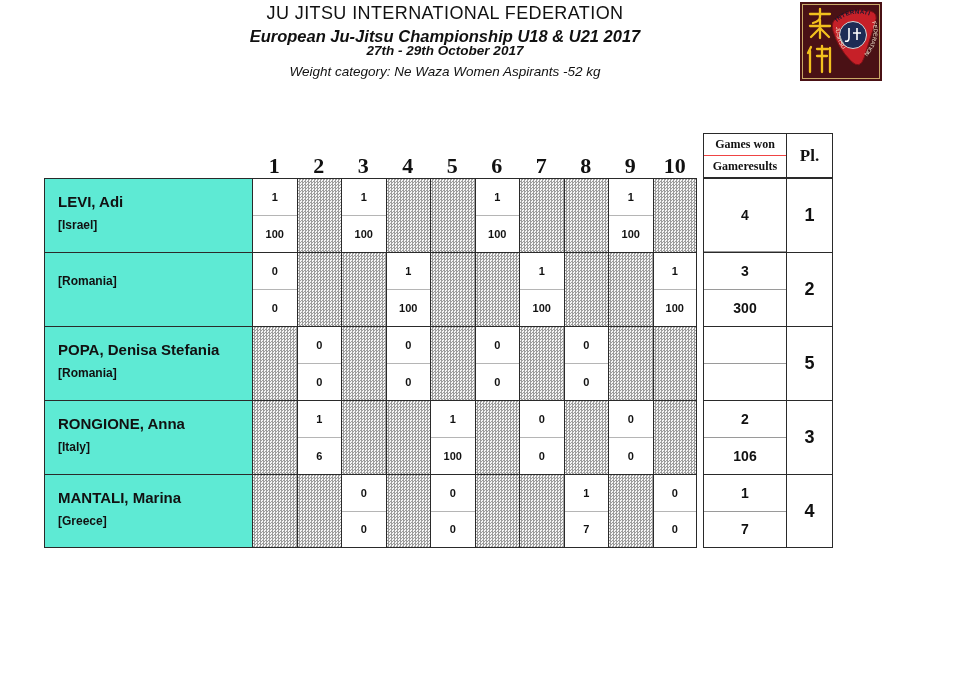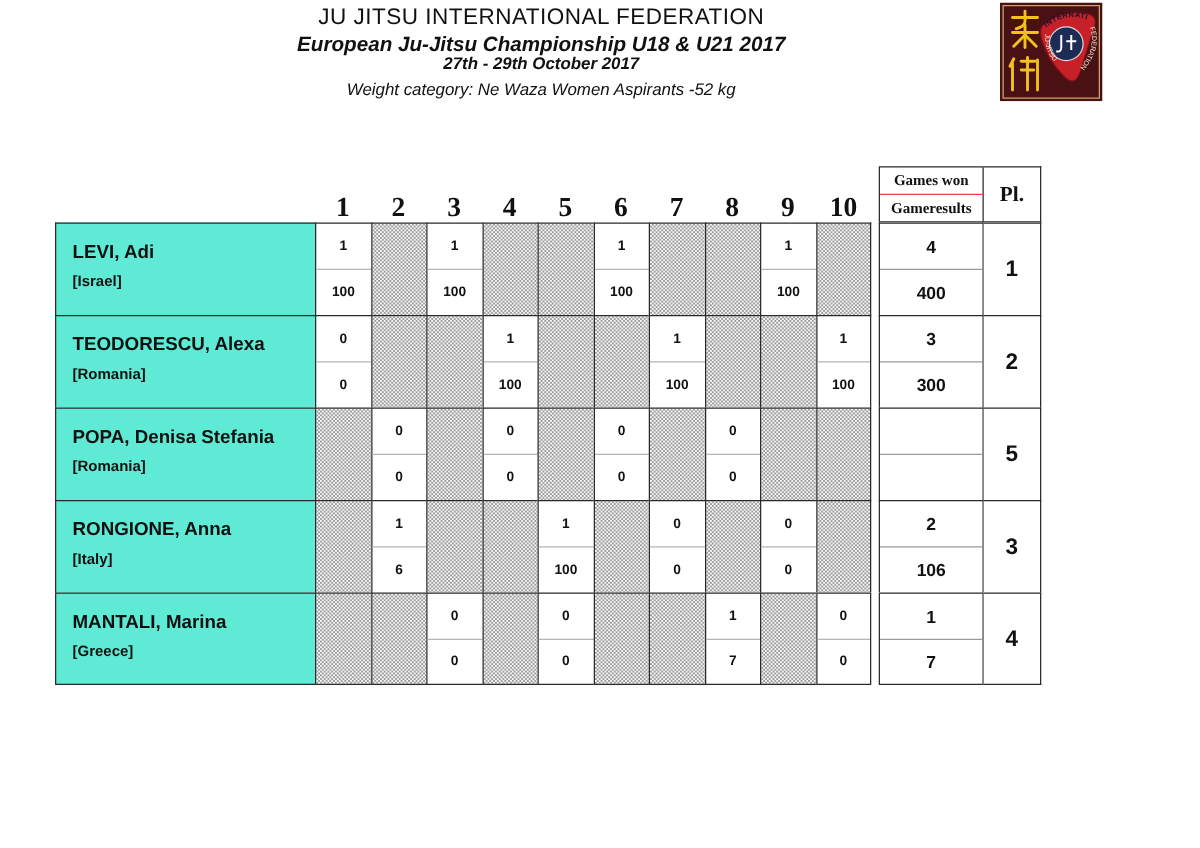--- a/index.html
+++ b/index.html
@@ -1,20 +1,20 @@
 <!DOCTYPE html>
 <html><head>
 <meta charset="utf-8">
 <style>
   html,body{margin:0;padding:0;background:#fff;}
   body{width:960px;height:678px;overflow:hidden;font-family:"Liberation Sans",sans-serif;color:#111;}
   .sheet{position:relative;width:960px;height:678px;background:#fff;}
 
   
-  .titles{position:absolute;top:3px;left:0;width:866px;text-align:center;}
+  .titles{position:absolute;top:3px;left:12px;width:866px;text-align:center;}
   .t1{font-size:18px;letter-spacing:.4px;font-weight:400;}
   .t2{font-size:16.5px;font-weight:bold;font-style:italic;margin-top:3px;}
   .t3{font-size:13.5px;font-style:italic;margin-top:-3px;font-weight:bold;}
   .t4{font-size:13.5px;font-style:italic;margin-top:6px;}
 
   
   .logo{position:absolute;top:2px;left:800px;width:82px;height:79px;}
 
   
   .rtable{position:absolute;left:44px;top:133px;}
@@ -153,27 +153,25 @@
         <div class="w-game game hatch"></div>
         <div class="w-game game hatch"></div>
         <div class="w-game game val">
           <div class="sub">1</div>
           <div class="sub">100</div>
         </div>
         <div class="w-game game hatch g-last"></div>
         <div class="w-gap"></div>
         <div class="w-gw gw">
           <div class="sub">4</div>
-          <div class="sub">400</div>
         </div>
         <div class="w-pl pl">1</div>
       </div>
       <div class="trow drow">
         <div class="w-name name">
-          <div class="aname">TEODORESCU, Alexa</div>
           <div class="actry">[Romania]</div>
         </div>
         <div class="w-game game val">
           <div class="sub">0</div>
           <div class="sub">0</div>
         </div>
         <div class="w-game game hatch"></div>
         <div class="w-game game hatch"></div>
         <div class="w-game game val">
           <div class="sub">1</div>

